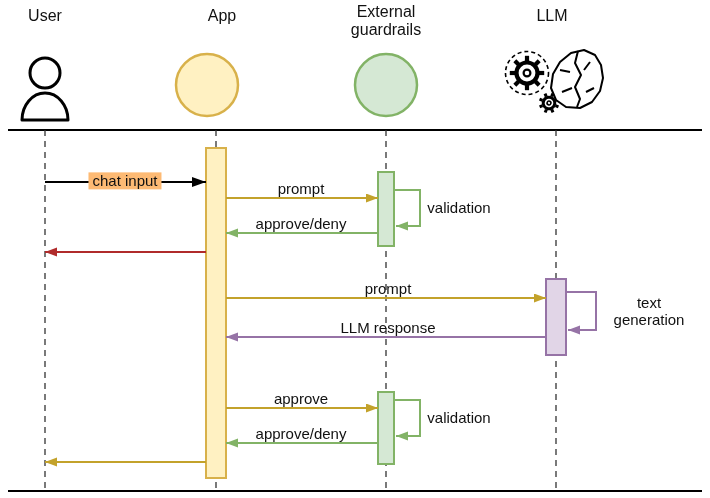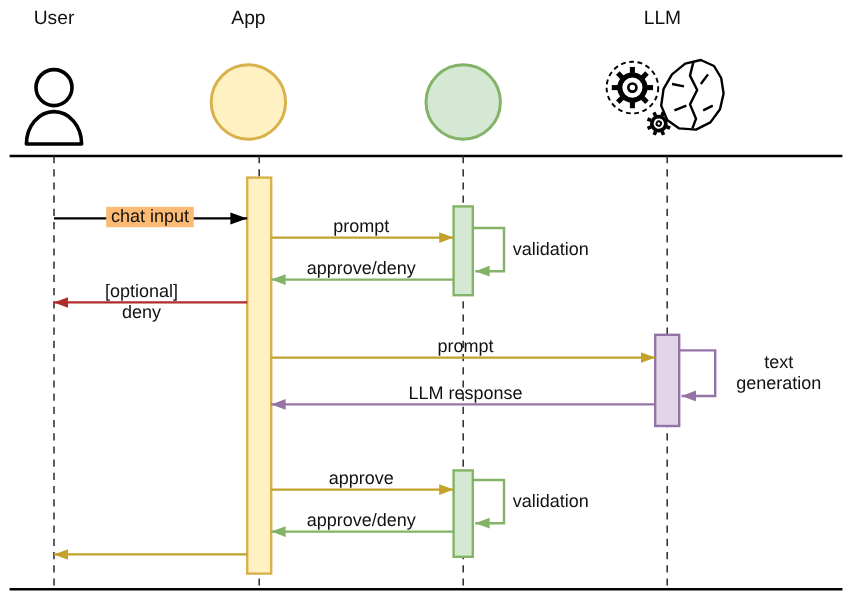--- a/index.html
+++ b/index.html
@@ -109,29 +109,29 @@
     <line x1="226" y1="298" x2="546" y2="298" stroke-width="2" marker-end="url(#m-gold)" stroke="#C3A22B"></line>
     <path d="M566,292 H596 V330 H568" fill="none" stroke-width="2" marker-end="url(#m-purple)" stroke="#9673A6"></path>
     <line x1="546" y1="337" x2="226" y2="337" stroke-width="2" marker-end="url(#m-purple)" stroke="#9673A6"></line>
     <line x1="226" y1="408" x2="378" y2="408" stroke-width="2" marker-end="url(#m-gold)" stroke="#C3A22B"></line>
     <path d="M394,400 H420 V436 H396" fill="none" stroke-width="2" marker-end="url(#m-green)" stroke="#82B366"></path>
     <line x1="378" y1="443" x2="226" y2="443" stroke-width="2" marker-end="url(#m-green)" stroke="#82B366"></line>
     <line x1="206" y1="462" x2="45" y2="462" stroke-width="2" marker-end="url(#m-gold)" stroke="#C3A22B"></line>
   </svg>
 
   <div class="label actor-title" style="left:45px;top:16px">User</div>
-  <div class="label actor-title" style="left:207px;top:16px">App</div>
+  <div class="label actor-title" style="left:222px;top:16px">App</div>
+  <div class="label actor-title" style="left:386px;top:21px">External
+guardrails</div>
   <div class="label actor-title" style="left:552px;top:16px">LLM</div>
 
   <div class="label boxed" style="left:125px;top:181px">chat input</div>
   <div class="label" style="left:301px;top:189px">prompt</div>
   <div class="label" style="left:459px;top:208px">validation</div>
   <div class="label" style="left:301px;top:224px">approve/deny</div>
-  <div class="label" style="left:118px;top:252px">[optional]
-deny</div>
   <div class="label" style="left:388px;top:289px">prompt</div>
   <div class="label" style="left:388px;top:328px">LLM response</div>
   <div class="label" style="left:649px;top:311px">text generation</div>
   <div class="label" style="left:301px;top:399px">approve</div>
   <div class="label" style="left:459px;top:418px">validation</div>
   <div class="label" style="left:301px;top:434px">approve/deny</div>
 
 </div>
 
 </body></html>

